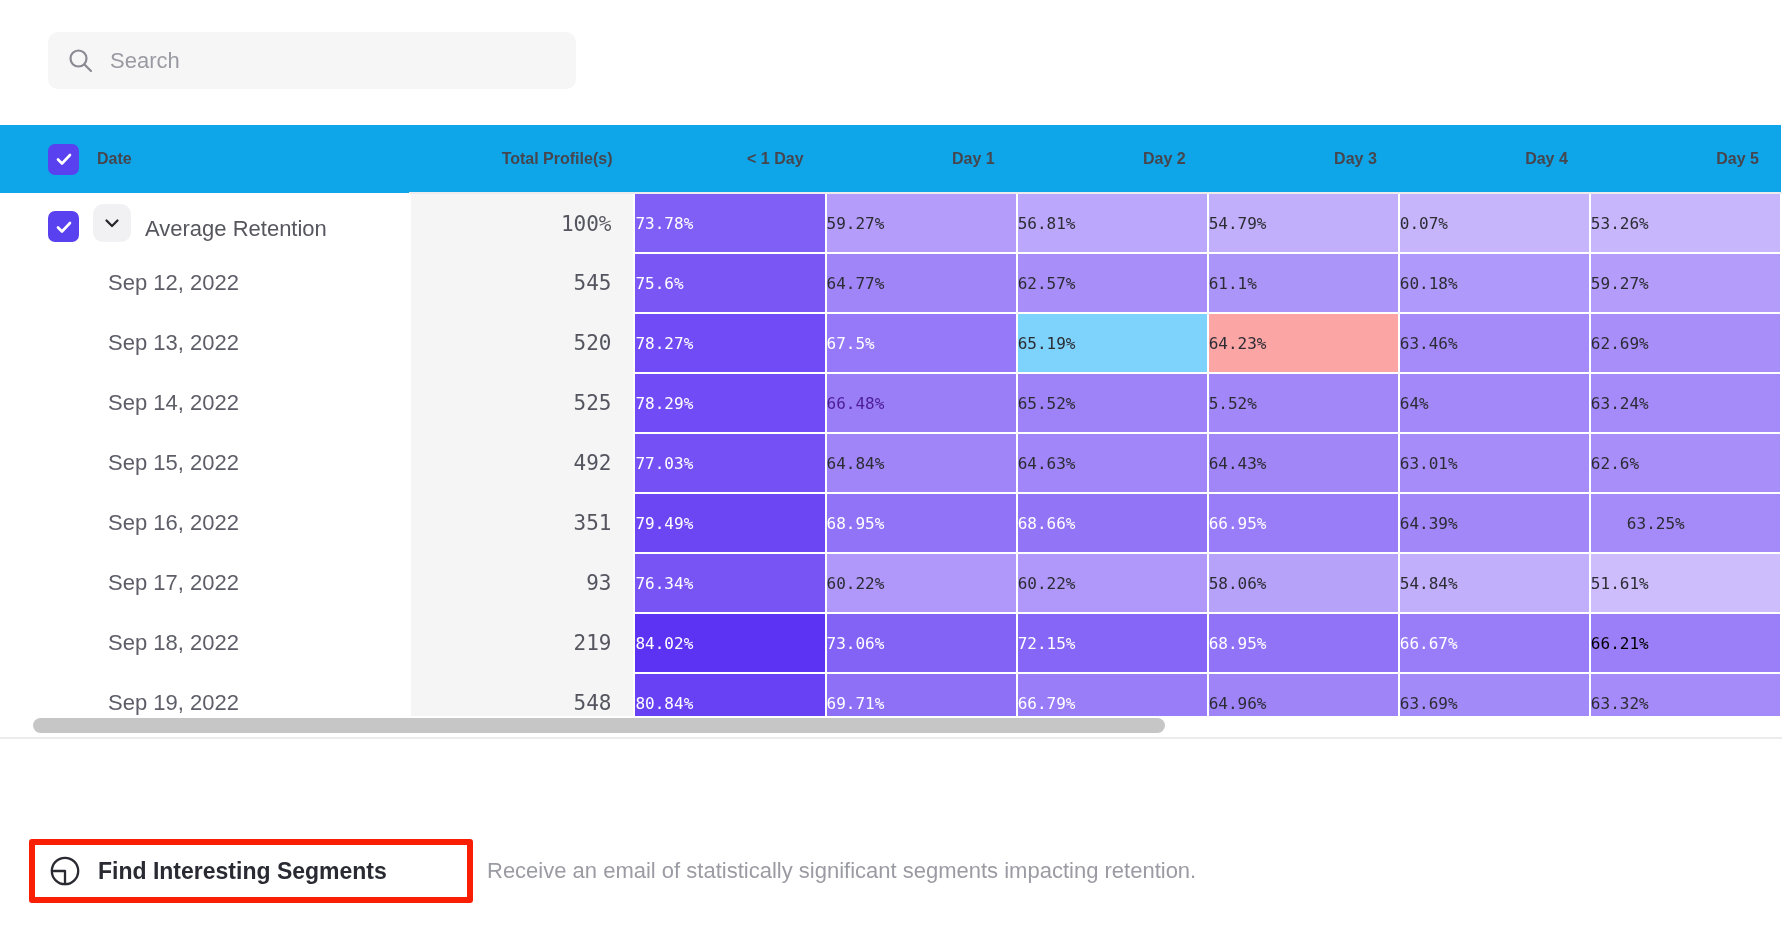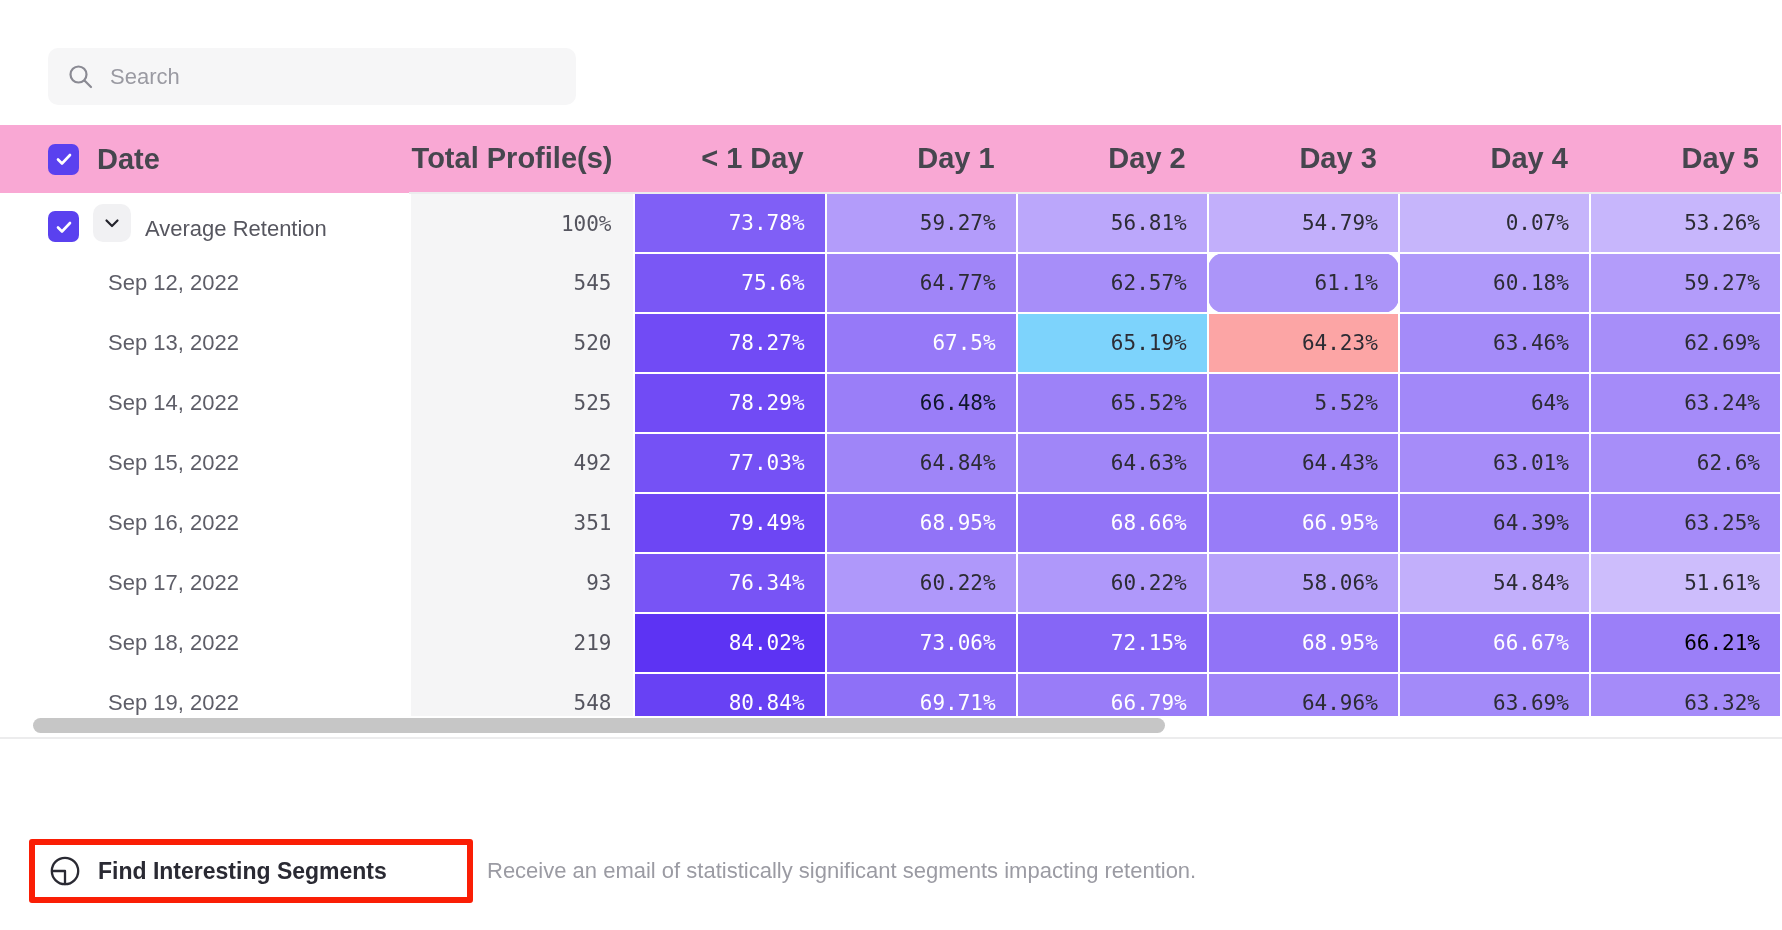--- a/index.html
+++ b/index.html
@@ -15,21 +15,21 @@
     position: relative;
     width: 1782px;
     height: 930px;
     background: #ffffff;
   }
 
   
   .search-wrap {
     position: absolute;
     left: 48px;
-    top: 48px;
+    top: 32px;
     width: 528px;
     height: 57px;
     background: #f6f6f7;
     border-radius: 10px;
     display: flex;
     align-items: center;
     padding: 0 18px;
   }
   .search-icon { width: 30px; height: 30px; flex: 0 0 30px; display:block; }
   .search-input {
@@ -59,24 +59,24 @@
     table-layout: fixed;
     width: 1782px;
   }
   table.retention col.c-date  { width: 388px; }
   table.retention col.c-total { width: 213px; }
   table.retention col.c-day   { width: 181px; }
 
   thead th {
     height: 68px;
     vertical-align: middle;
-    font-size: 29px;
+    font-size: 16px;
     font-weight: bold;
     color: #46464e;
-    background: #f9a8d4;
+    background: #0ea5e9;
     padding: 0;
     border-bottom: 2px solid #ececee;
   }
   thead th.h-date { text-align: left; padding-left: 48px; border-bottom: none; }
   thead th.h-num  { text-align: right; padding-right: 22px; }
 
   .head-date-inner { display: flex; align-items: center; gap: 18px; }
 
   .checkbox {
     width: 31px; height: 31px; flex: 0 0 31px;
@@ -103,24 +103,23 @@
   td.c-total-cell {
     background: #f5f5f6;
     color: #55555f;
     text-align: right;
     padding-right: 22px;
     font-family: "DejaVu Sans Mono", monospace;
     font-size: 21px;
     border-right: 2px solid #ffffff;
   }
   td.heat {
-    text-align: right;
     padding-right: 20px;
     font-family: "DejaVu Sans Mono", monospace;
-    font-size: 21px;
+    font-size: 16px;
     border-bottom: 2px solid #ffffff;
   }
   tbody tr.avg td.heat { border-top: 0; }
 
   .avg-inner { display: flex; align-items: flex-end; gap: 14px; padding-left: 0; }
   .chev-btn {
     width: 38px; height: 38px; flex: 0 0 38px;
     background: #f1f1f3;
     border-radius: 10px;
     display: flex; align-items: center; justify-content: center;
@@ -272,39 +271,39 @@
             <td class="heat" style="background: rgb(194, 175, 251); color: rgb(44, 44, 52);">54.79%</td>
             <td class="heat" style="background: rgb(198, 181, 251); color: rgb(44, 44, 52);">0.07%</td>
             <td class="heat" style="background: rgb(199, 182, 252); color: rgb(44, 44, 52);">53.26%</td>
           </tr>
           <tr>
             <td class="c-date-cell"><span class="row-indent">Sep 12, 2022</span></td>
             <td class="c-total-cell">545</td>
             <td class="heat" style="background: rgb(122, 87, 245); color: rgb(255, 255, 255);">75.6%</td>
             <td class="heat" style="background: rgb(160, 133, 248); color: rgb(44, 44, 52);">64.77%</td>
             <td class="heat" style="background: rgb(167, 142, 249); color: rgb(44, 44, 52);">62.57%</td>
-            <td class="heat" style="background: rgb(172, 149, 249); color: rgb(44, 44, 52); border-radius: 16px;">61.1%</td>
+            <td class="heat" style="background: rgb(172, 149, 249); color: rgb(44, 44, 52);">61.1%</td>
             <td class="heat" style="background: rgb(175, 153, 250); color: rgb(44, 44, 52);">60.18%</td>
             <td class="heat" style="background: rgb(179, 156, 250); color: rgb(44, 44, 52);">59.27%</td>
           </tr>
           <tr>
             <td class="c-date-cell"><span class="row-indent">Sep 13, 2022</span></td>
             <td class="c-total-cell">520</td>
             <td class="heat" style="background: rgb(113, 75, 245); color: rgb(255, 255, 255);">78.27%</td>
             <td class="heat" style="background: rgb(150, 121, 248); color: rgb(255, 255, 255);">67.5%</td>
             <td class="heat" style="background: #7dd3fc; color: rgb(44, 44, 52);">65.19%</td>
             <td class="heat" style="background: #fca5a5; color: rgb(44, 44, 52);">64.23%</td>
             <td class="heat" style="background: rgb(164, 139, 249); color: rgb(44, 44, 52);">63.46%</td>
             <td class="heat" style="background: rgb(167, 142, 249); color: rgb(44, 44, 52);">62.69%</td>
           </tr>
           <tr>
             <td class="c-date-cell"><span class="row-indent">Sep 14, 2022</span></td>
             <td class="c-total-cell">525</td>
             <td class="heat" style="background: rgb(113, 75, 245); color: rgb(255, 255, 255);">78.29%</td>
-            <td class="heat" style="background: rgb(154, 126, 248); color: #0f172a;">66.48%</td>
+            <td class="heat" style="background: rgb(154, 126, 248); color: #4c1d95;">66.48%</td>
             <td class="heat" style="background: rgb(157, 130, 248); color: rgb(44, 44, 52);">65.52%</td>
             <td class="heat" style="background: rgb(161, 135, 248); color: rgb(44, 44, 52);">5.52%</td>
             <td class="heat" style="background: rgb(162, 136, 249); color: rgb(44, 44, 52);">64%</td>
             <td class="heat" style="background: rgb(165, 139, 249); color: rgb(44, 44, 52);">63.24%</td>
           </tr>
           <tr>
             <td class="c-date-cell"><span class="row-indent">Sep 15, 2022</span></td>
             <td class="c-total-cell">492</td>
             <td class="heat" style="background: rgb(117, 81, 245); color: rgb(255, 255, 255);">77.03%</td>
             <td class="heat" style="background: rgb(159, 133, 248); color: rgb(44, 44, 52);">64.84%</td>

